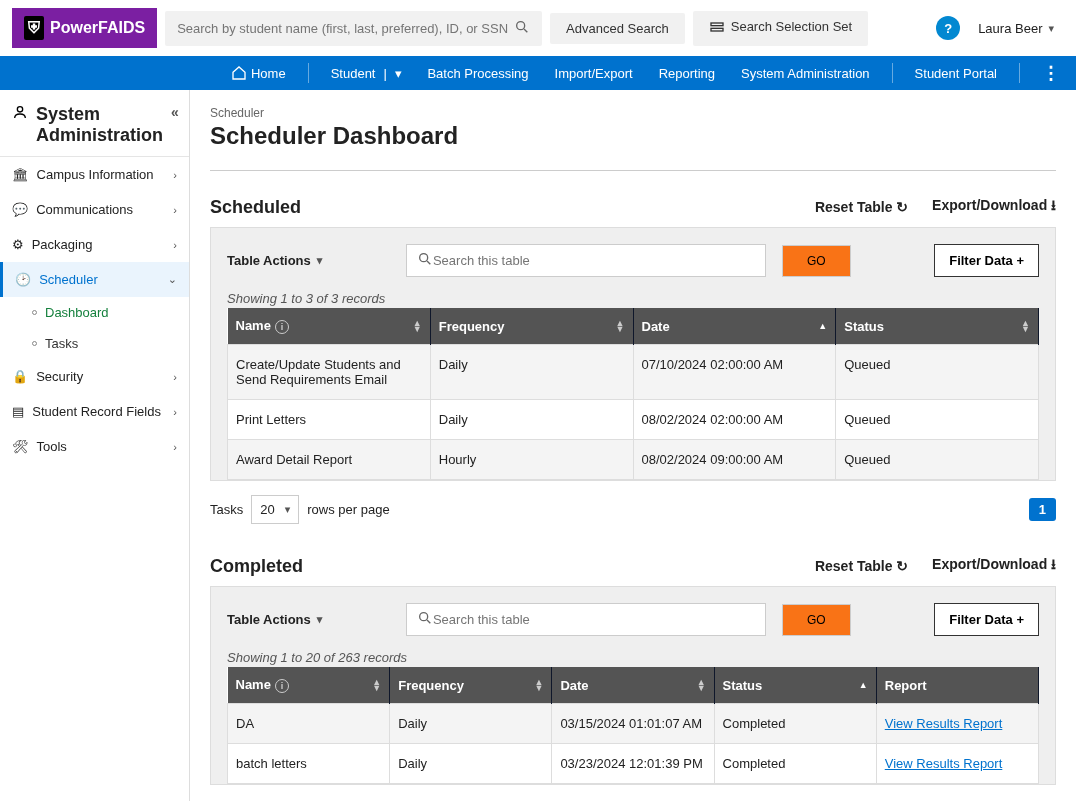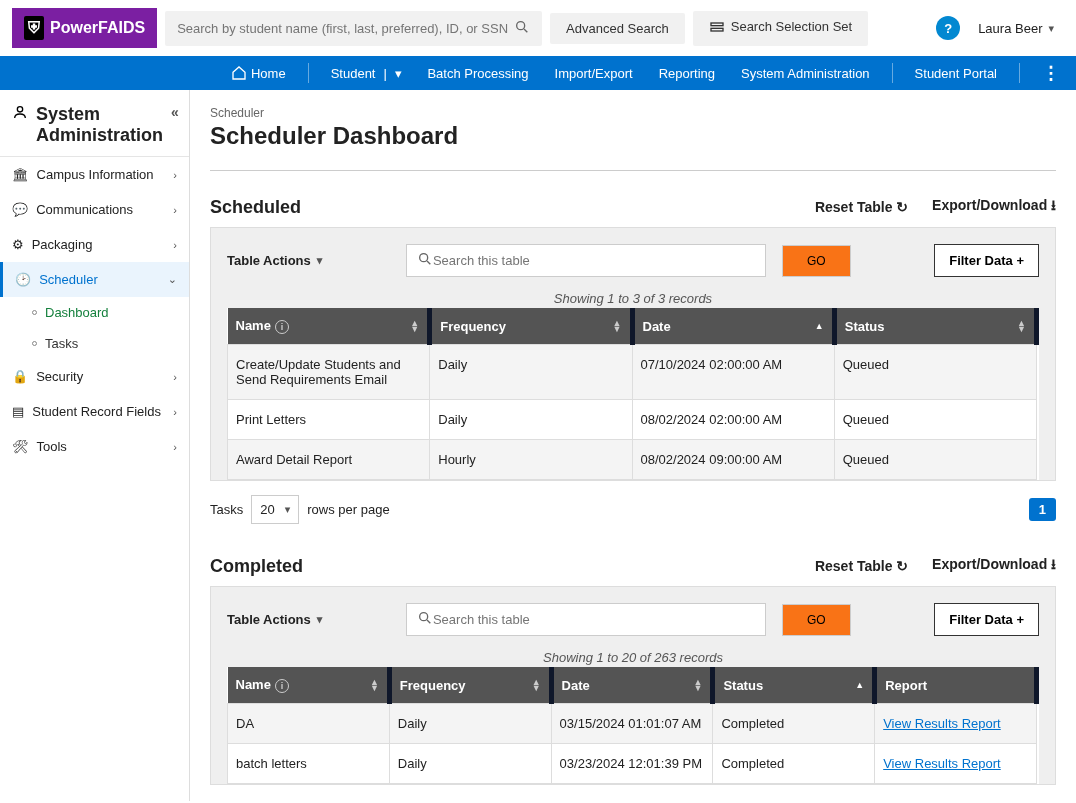--- a/index.html
+++ b/index.html
@@ -38,24 +38,24 @@
   .section-header h2 { font-size: 18px; font-weight: bold; }
   .section-actions { display: flex; gap: 24px; align-items: center; font-weight: bold; cursor: pointer; font-size: 14px; }
   
   .table-card { background: #efefef; padding: 16px; border: 1px solid #ddd; }
   .toolbar-row { display: flex; align-items: center; gap: 16px; }
   .table-actions-btn { display: flex; align-items: center; gap: 6px; font-weight: bold; cursor: pointer; }
   .table-search { flex: 1; background: #fff; border: 1px solid #ccc; display: flex; align-items: center; padding: 6px 10px; max-width: 360px; margin-left: auto; }
   .table-search input { border: none; flex: 1; outline: none; font-size: 13px; }
   .go-btn { background: #f97316; border: 1px solid #ccc; padding: 8px 24px; cursor: pointer; font-size: 12px; }
   .filter-btn { background: #fff; border: 1px solid #333; padding: 8px 14px; cursor: pointer; margin-left: auto; font-size: 13px; font-weight: bold; }
-  .records-info { text-align: center; font-style: italic; color: #555; margin-top: 14px; margin-bottom: 2px; }
+  .records-info { text-align: left; font-style: italic; color: #555; margin-top: 14px; margin-bottom: 2px; }
   
   table { width: 100%; border-collapse: collapse; background: #fff; }
-  thead th { background: #545454; color: #fff; font-weight: bold; text-align: left; padding: 10px 8px; border-right: 5px solid #0f172a; position: relative; font-size: 13px; }
+  thead th { background: #545454; color: #fff; font-weight: bold; text-align: left; padding: 10px 8px; border-right: 1px solid #0f172a; position: relative; font-size: 13px; }
   .sort-icons { position: absolute; right: 8px; top: 50%; transform: translateY(-50%); display: flex; flex-direction: column; line-height: 6px; font-size: 9px; color: #ccc; }
   .sort-up-active { color: #fff; }
   tbody td { padding: 12px 8px; border: 1px solid #ddd; vertical-align: top; }
   tbody tr:nth-child(odd) td { background: #f4f4f4; }
   tbody tr:nth-child(even) td { background: #fff; }
   .pager-row { display: flex; align-items: center; justify-content: space-between; margin-top: 14px; margin-bottom: 30px; }
   .pager-left { display: flex; align-items: center; gap: 8px; }
   .page-size { border: 1px solid #ccc; padding: 6px 8px; display: flex; align-items: center; gap: 10px; cursor: pointer; }
   .page-num { background: #0072ce; color: #fff; padding: 4px 10px; border-radius: 3px; font-weight: bold; cursor: pointer; }
   .link { color: #0072ce; text-decoration: underline; cursor: pointer; }

